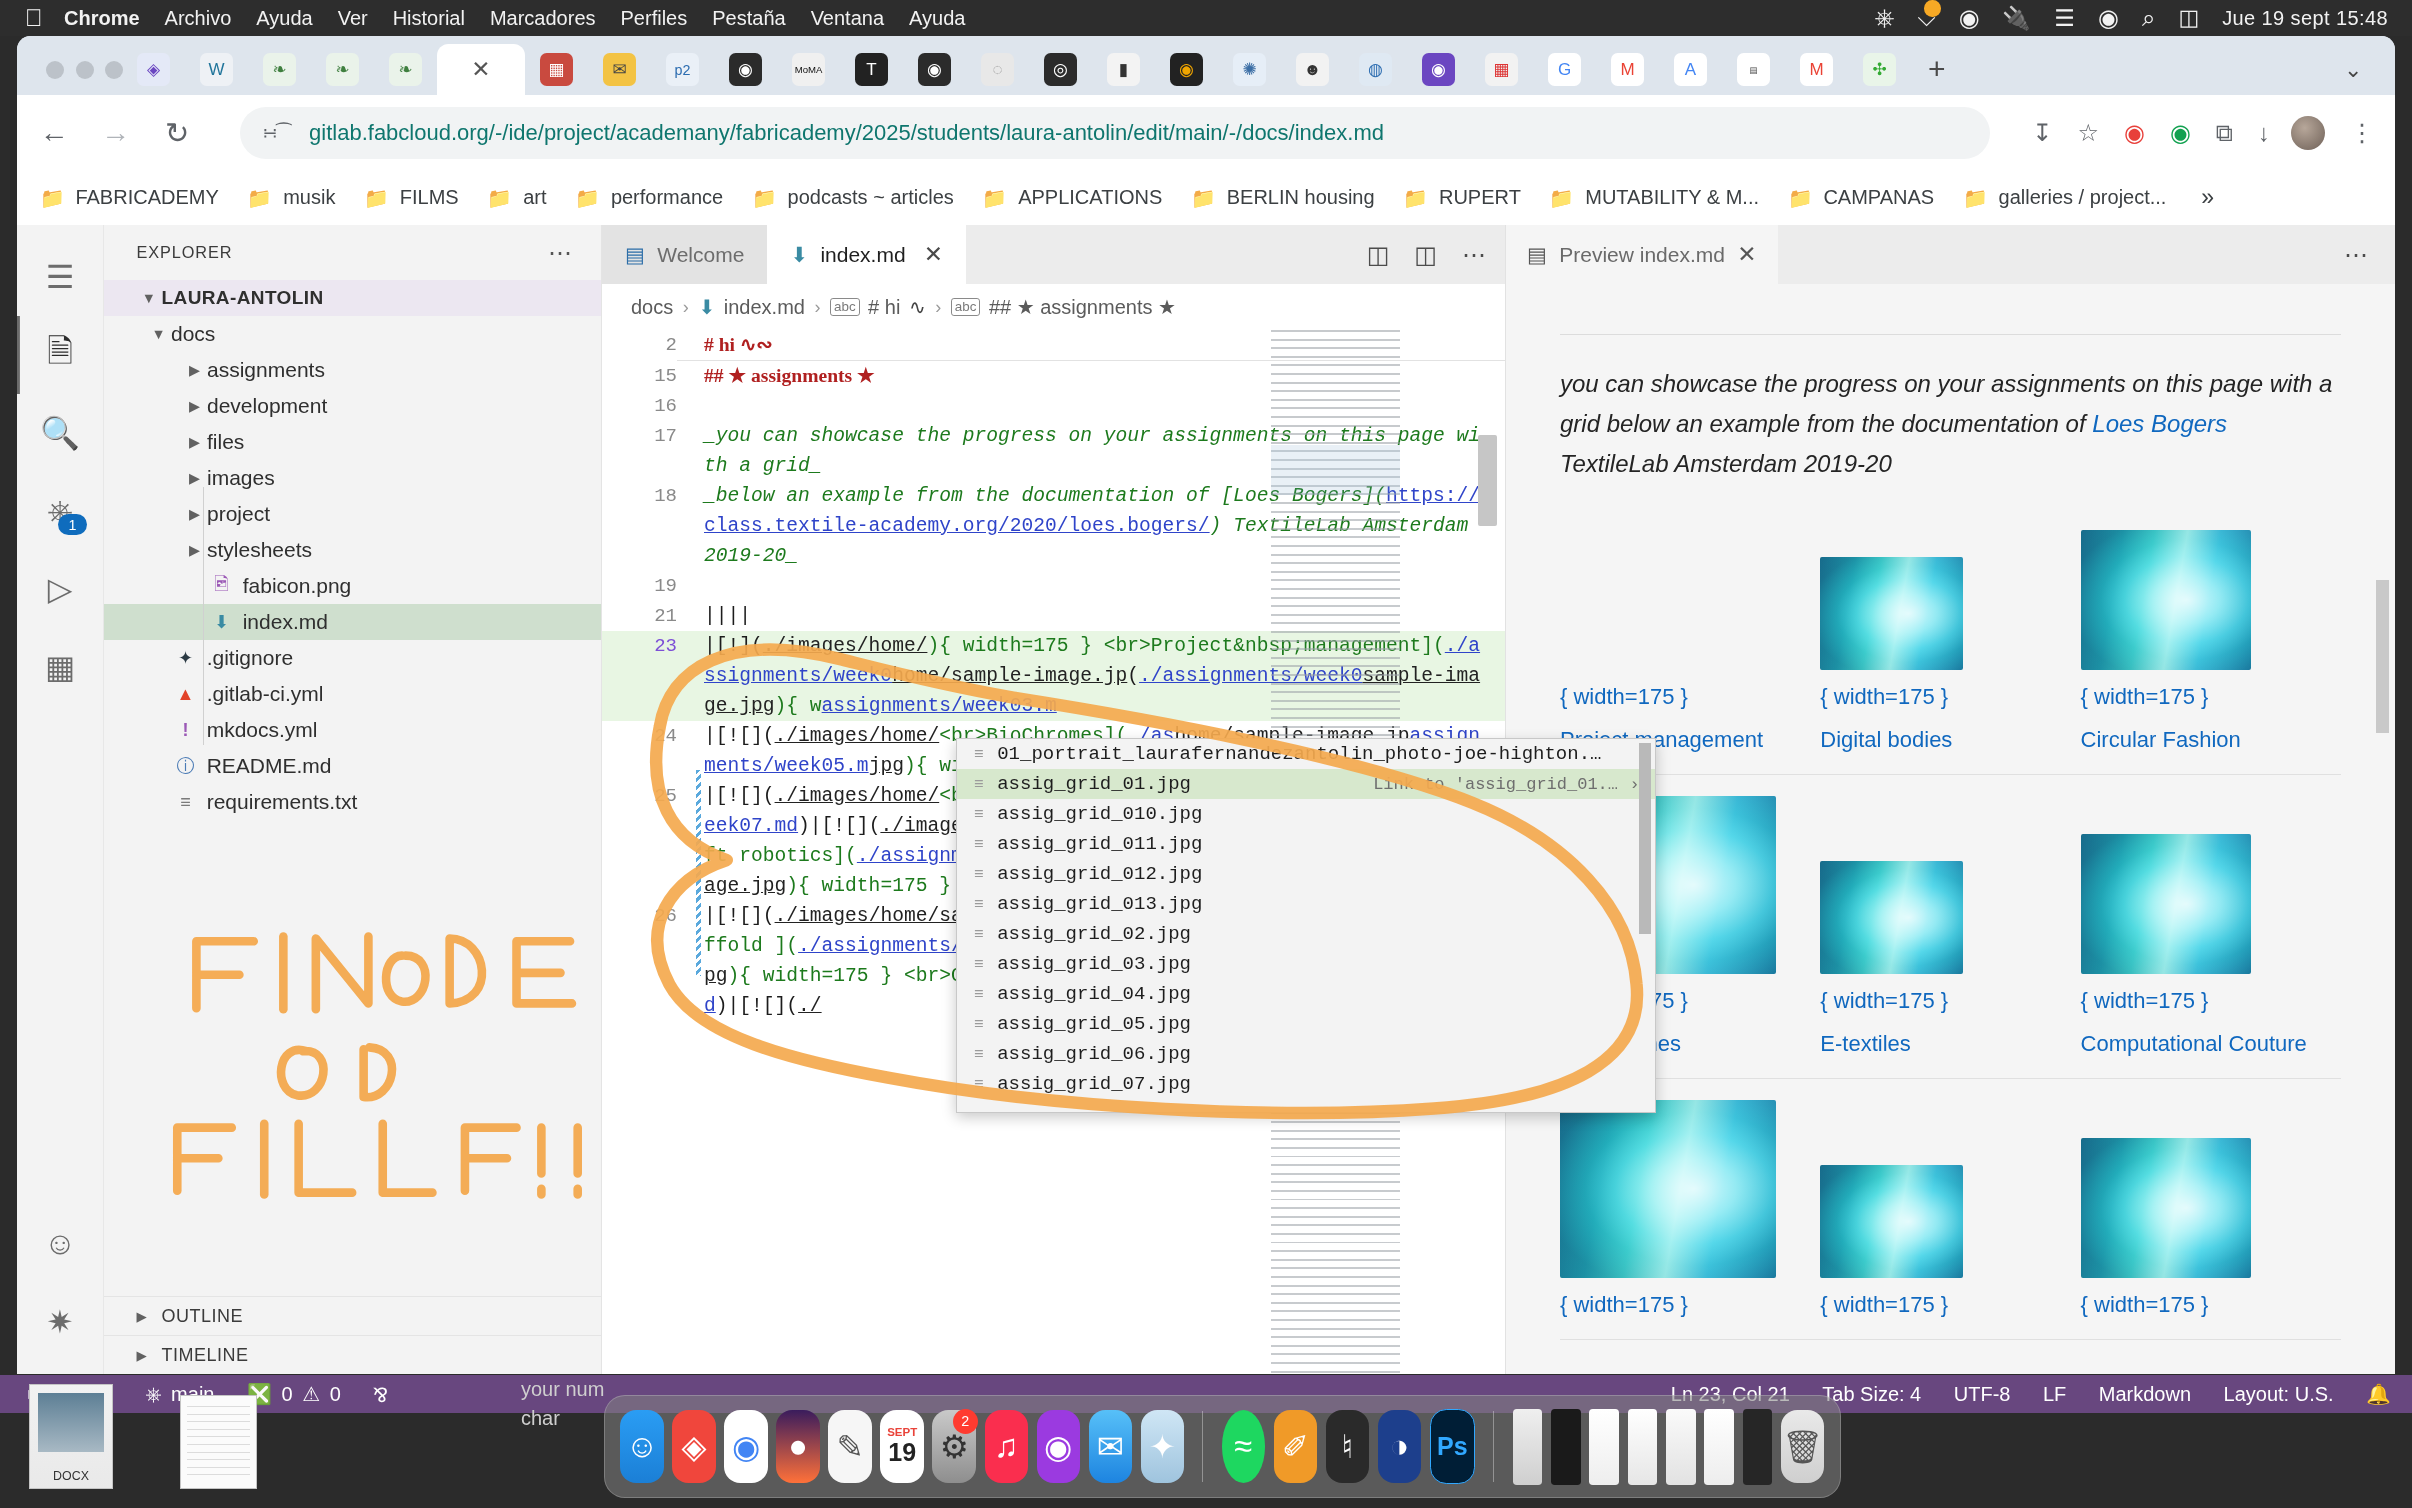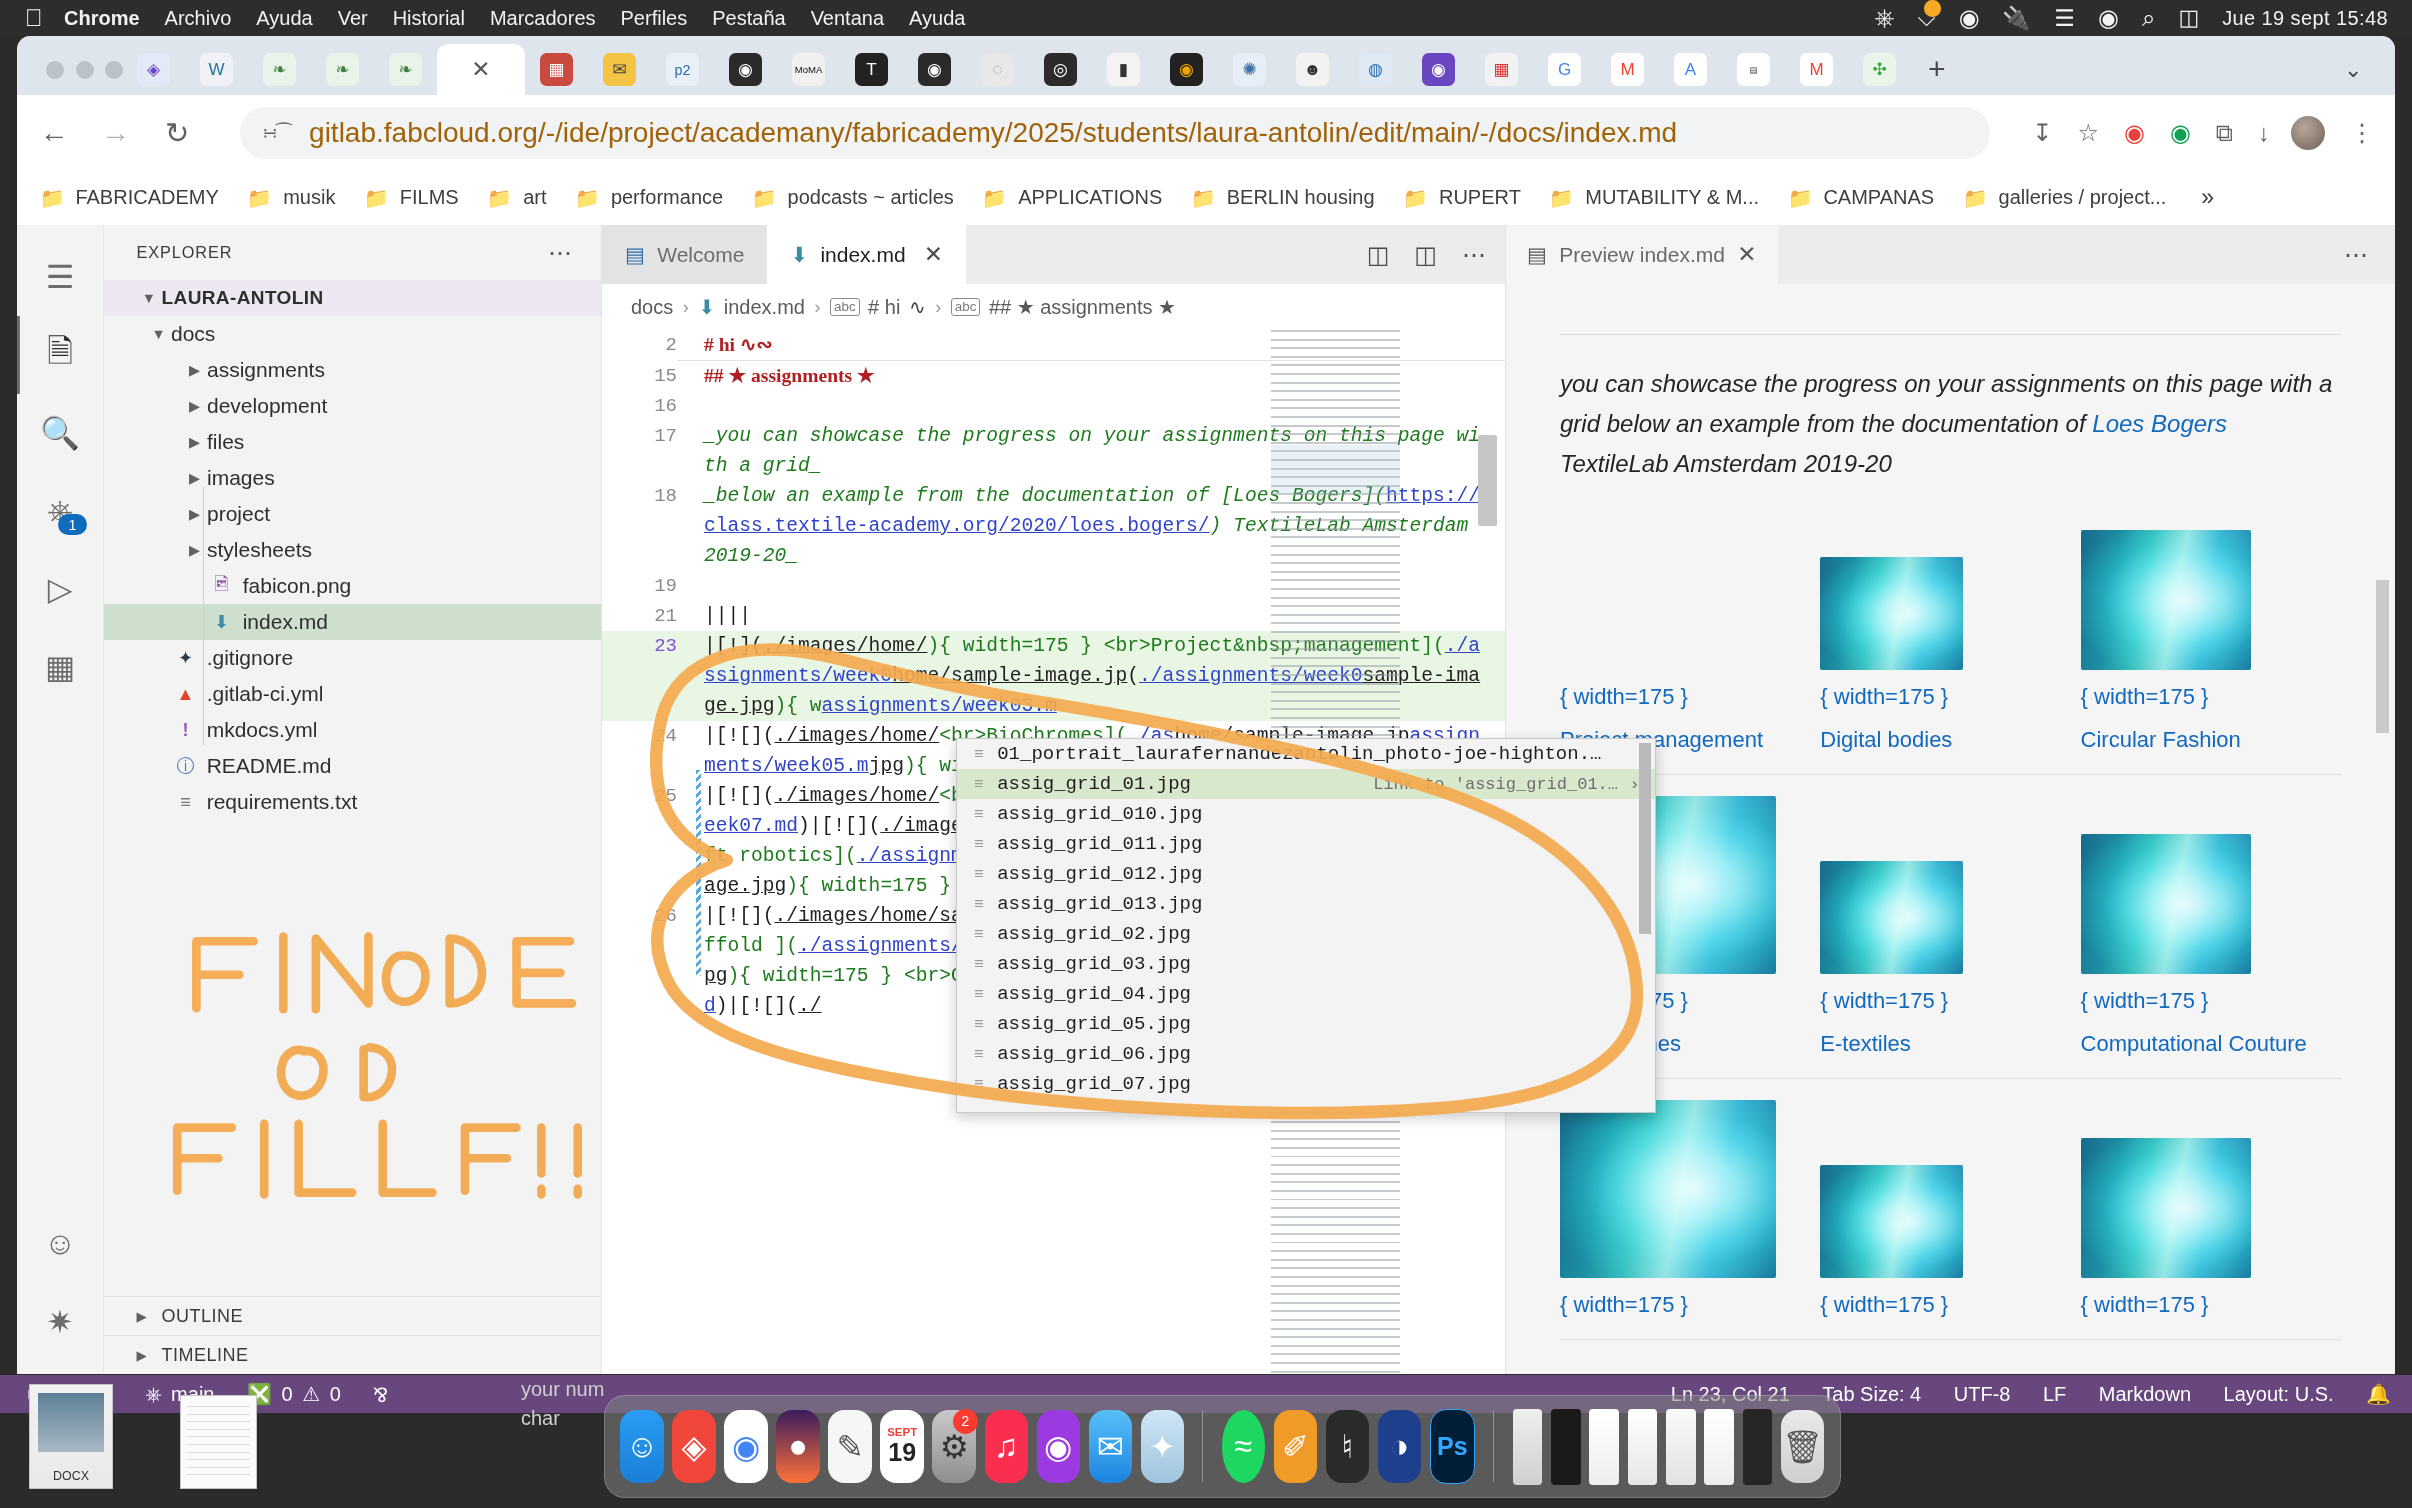--- a/index.html
+++ b/index.html
@@ -45,21 +45,21 @@
   #tabstrip .chev{position:absolute;right:32.5px;top:21px;font-size:22px;color:#444;}
   
   #toolbar{height:75px;background:#fff;display:flex;align-items:center;padding:0 21px;}
   .nav-btn{font-size:29px;color:#5f6368;margin-right:29px;width:32.5px;text-align:center;}
   .nav-btn.dim{color:#b0b4b9;}
   #omnibox{
     flex:1;height:52px;background:#f1f3f4;border-radius:26px;display:flex;align-items:center;
     padding:0 23px;margin:0 17px;
   }
   #omnibox .lock{font-size:18px;color:#5f6368;margin-right:19px;letter-spacing:-1px;}
-  #urltext{font-size:28px;color:#a16207;white-space:nowrap;overflow:hidden;}
+  #urltext{font-size:22px;color:#0f766e;white-space:nowrap;overflow:hidden;}
   .tb-icon{font-size:24px;color:#5f6368;margin-left:25px;}
   .avatar{width:34px;height:34px;border-radius:50%;background:#8d8d8d;margin-left:21px;
      background:radial-gradient(circle at 40% 35%,#b7a79a,#6e6057);}
   
   #bookmarks{height:55px;background:#fff;display:flex;align-items:center;padding:0 23px;
      border-bottom:1px solid #e3e3e3;overflow:hidden;}
   .bm{display:flex;align-items:center;margin-right:29px;font-size:20px;color:#3c4043;white-space:nowrap;}
   .bm .fi{margin-right:10.5px;font-size:20px;color:#5f6368;}
   #bm-more{font-size:23px;color:#3c4043;margin-left:5.7px;}
   

